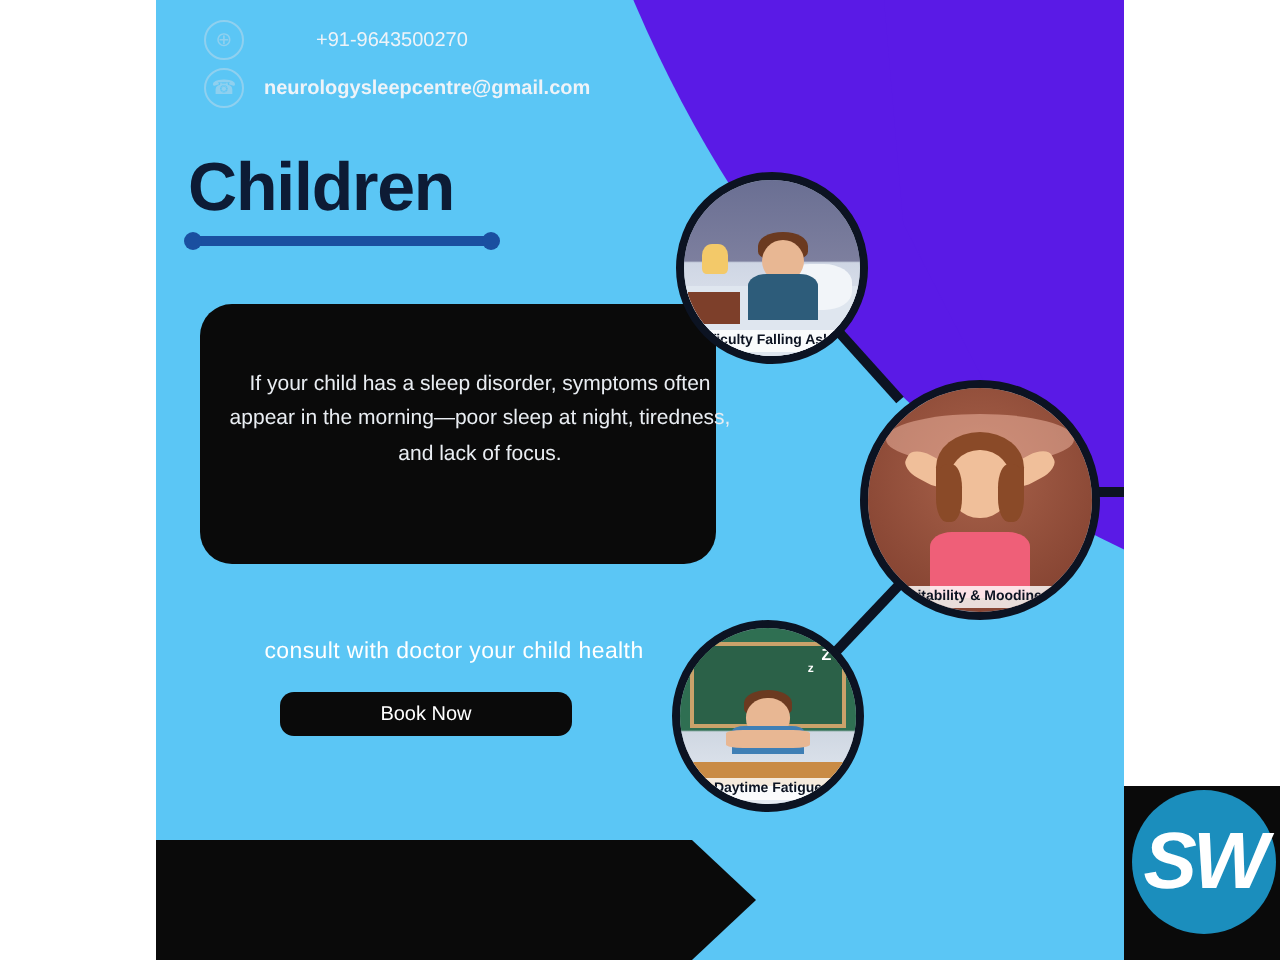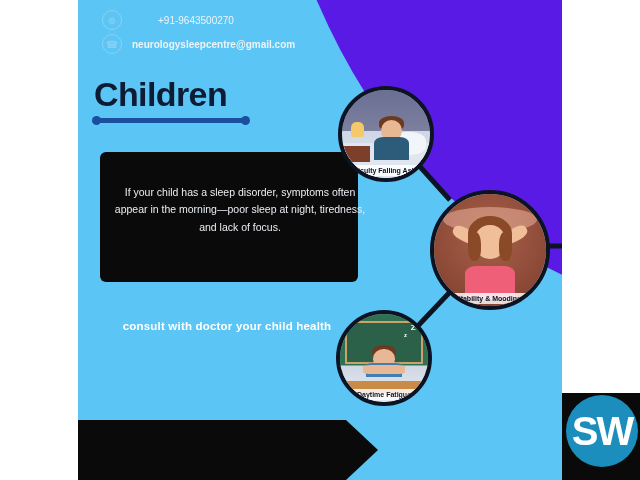--- a/index.html
+++ b/index.html
@@ -40,31 +40,31 @@
   .underline-bar::before,.underline-bar::after{
     content:"";position:absolute;top:-2px;width:9px;height:9px;
     border-radius:50%;background:#1a4fa0;
   }
   .underline-bar::before{left:-2px;}
   .underline-bar::after{right:-2px;}
 
   
   .text-card{
     position:absolute;left:22px;top:152px;width:258px;height:130px;
-    background:#0a0a0a;border-radius:6px;
+    background:#0a0a0a;border-radius:16px;
   }
   .text-card p{
     margin:0;position:absolute;left:10px;right:-12px;top:32px;
     color:#e9edf2;font-size:10.5px;line-height:1.65;text-align:center;
   }
 
   
   .cta-text{
     position:absolute;left:14px;top:320px;width:270px;text-align:center;
-    color:#ffffff;font-weight:bold;font-size:11.5px;letter-spacing:.2px;
+    color:#ffffff;font-weight:normal;font-size:11.5px;letter-spacing:.2px;
   }
   .cta-btn{
     position:absolute;left:62px;top:346px;width:146px;height:22px;
     background:#0a0a0a;border-radius:7px;border:0;color:#ffffff;
     font-size:10px;font-family:"Liberation Sans", sans-serif;cursor:pointer;
   }
 
   
   .connectors{position:absolute;left:0;top:0;width:484px;height:480px;pointer-events:none;}
 
@@ -133,21 +133,21 @@
 
   
   .right-band{
     position:absolute;left:562px;top:393px;width:78px;height:87px;background:#0a0a0a;
   }
   .sw-logo{
     position:absolute;left:566px;top:395px;width:72px;height:72px;border-radius:50%;
     background:#1b8ebd;display:flex;align-items:center;justify-content:center;
   }
   .sw-logo span{
-    color:#ffffff;font-size:40px;font-weight:bold;letter-spacing:-2px;
+    color:#ffffff;font-size:40px;font-weight:bold;font-style:italic;letter-spacing:-2px;
   }
 </style>
 </head>
 <body>
 
 <div class="canvas">
 
   <div class="poster">
 
     <div class="purple-wedge"></div>
@@ -159,20 +159,21 @@
         <span>Children</span>
         <span class="underline-bar"></span>
       </span>
     </div>
 
     <div class="text-card">
       <p>If your child has a sleep disorder, symptoms often appear in the morning—poor sleep at night, tiredness, and lack of focus.</p>
     </div>
 
     <div class="cta-text">consult with doctor your child health</div>
+    <button class="cta-btn">Book Now</button>
 
     <svg class="connectors" viewBox="0 0 484 480">
       <line x1="336" y1="160" x2="372" y2="200" stroke="#0c1322" stroke-width="5"></line>
       <line x1="336" y1="330" x2="372" y2="292" stroke="#0c1322" stroke-width="5"></line>
       <line x1="455" y1="246" x2="484" y2="246" stroke="#0c1322" stroke-width="5"></line>
     </svg>
 
     <div class="bubble b1">
       <div class="scene s1">
         <div class="bed"></div>

